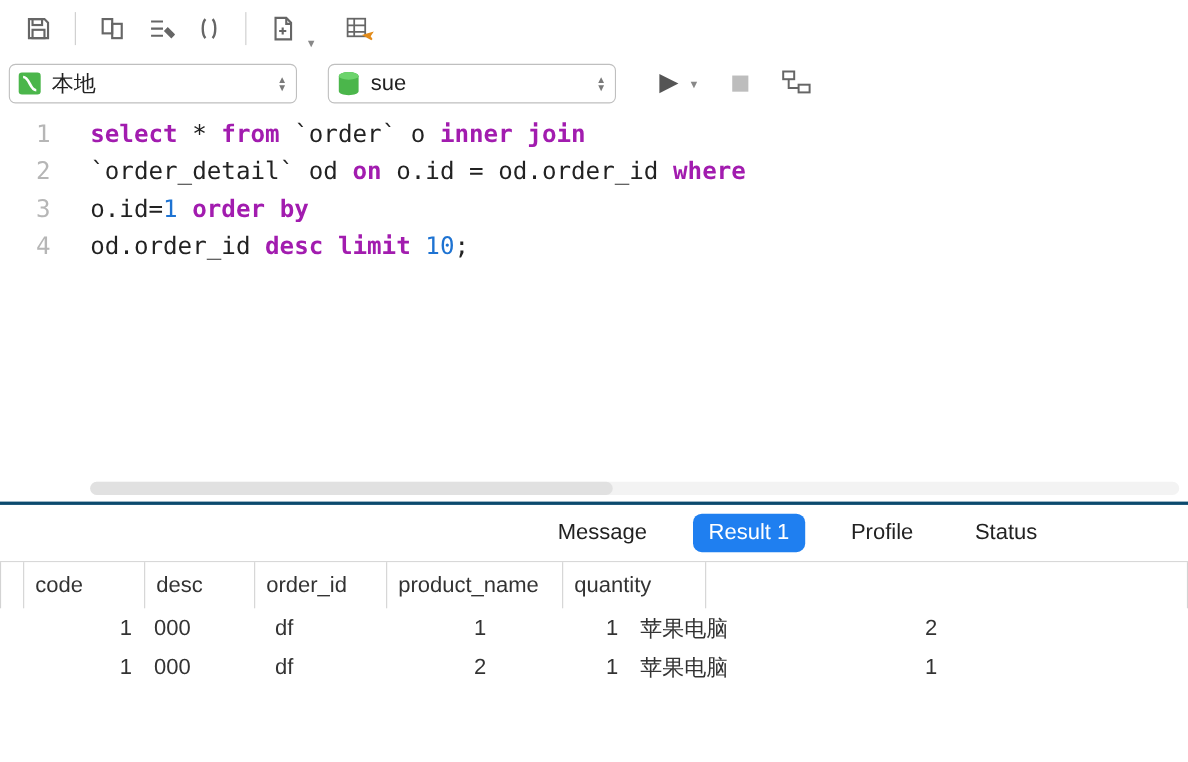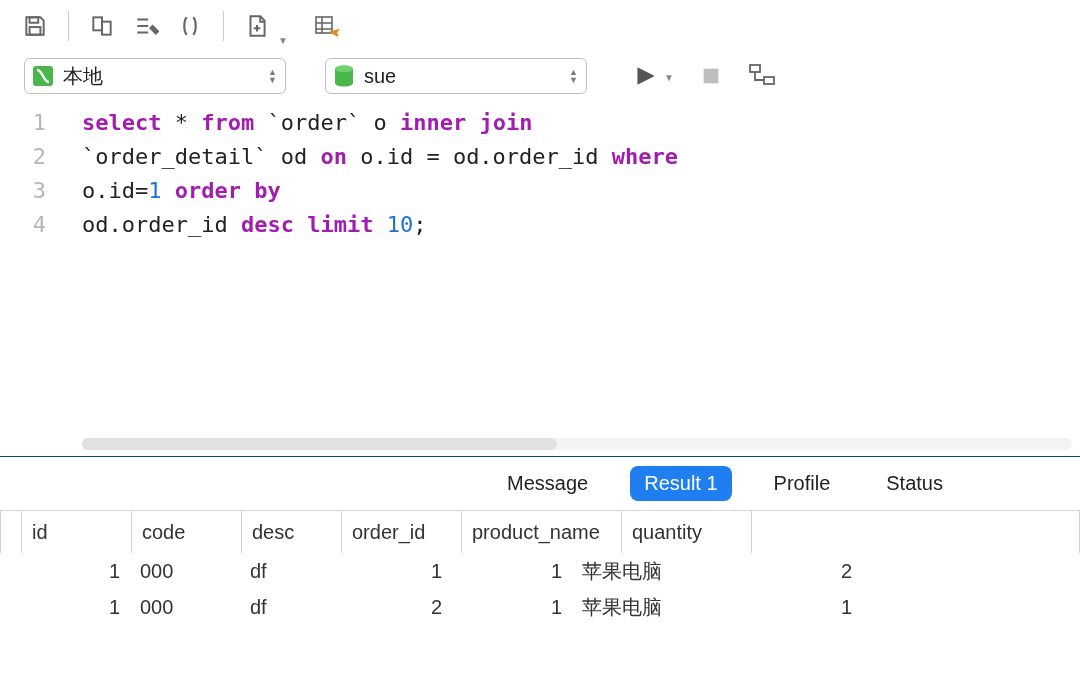--- a/index.html
+++ b/index.html
@@ -42,22 +42,22 @@
     margin-left: -6px;
     align-self: flex-end;
     padding-bottom: 6px;
   }
 
   
   .selectors-row {
     height: 48px;
     display: flex;
     align-items: center;
-    padding: 0 24px;
-    gap: 39px;
+    padding: 0 8px;
+    gap: 28px;
   }
   .combo {
     display: flex;
     align-items: center;
     border: 1px solid #bfbfbf;
     border-radius: 6px;
     height: 36px;
     padding: 0 8px 0 6px;
     font-size: 20px;
     color: #222;
@@ -121,21 +121,21 @@
     content:"";
     position:absolute;
     left:0; top:0; bottom:0;
     width: 48%;
     background:#e1e1e1;
     border-radius:6px;
   }
 
   
   .results-tabs {
-    border-top: 1px solid #0c4a6e;
+    border-top: 3px solid #0c4a6e;
     height: 54px;
     display: flex;
     align-items: center;
     justify-content: center;
     gap: 28px;
     padding-left: 370px;
     font-size: 20px;
     color: #222;
   }
   .tab { padding: 6px 14px; border-radius: 8px; }
@@ -301,21 +301,20 @@
 <div class="results-tabs">
   <span class="tab">Message</span>
   <span class="tab active">Result 1</span>
   <span class="tab">Profile</span>
   <span class="tab">Status</span>
 </div>
 
 <div class="grid">
   <div class="grid-header" id="grid-header">
     <div class="gh c-pad"></div>
-  <div class="gh c-id">id</div>
       <div class="gh c-code">code</div>
       <div class="gh c-name">desc</div>
       <div class="gh c-oid">order_id</div>
       <div class="gh c-pname">product_name</div>
       <div class="gh c-qty">quantity</div>
       <div class="gh" style="flex: 1 1 0%;"></div>
     </div>
   <div id="grid-body">
       <div class="grid-row">
         <div class="gc c-pad"></div>

